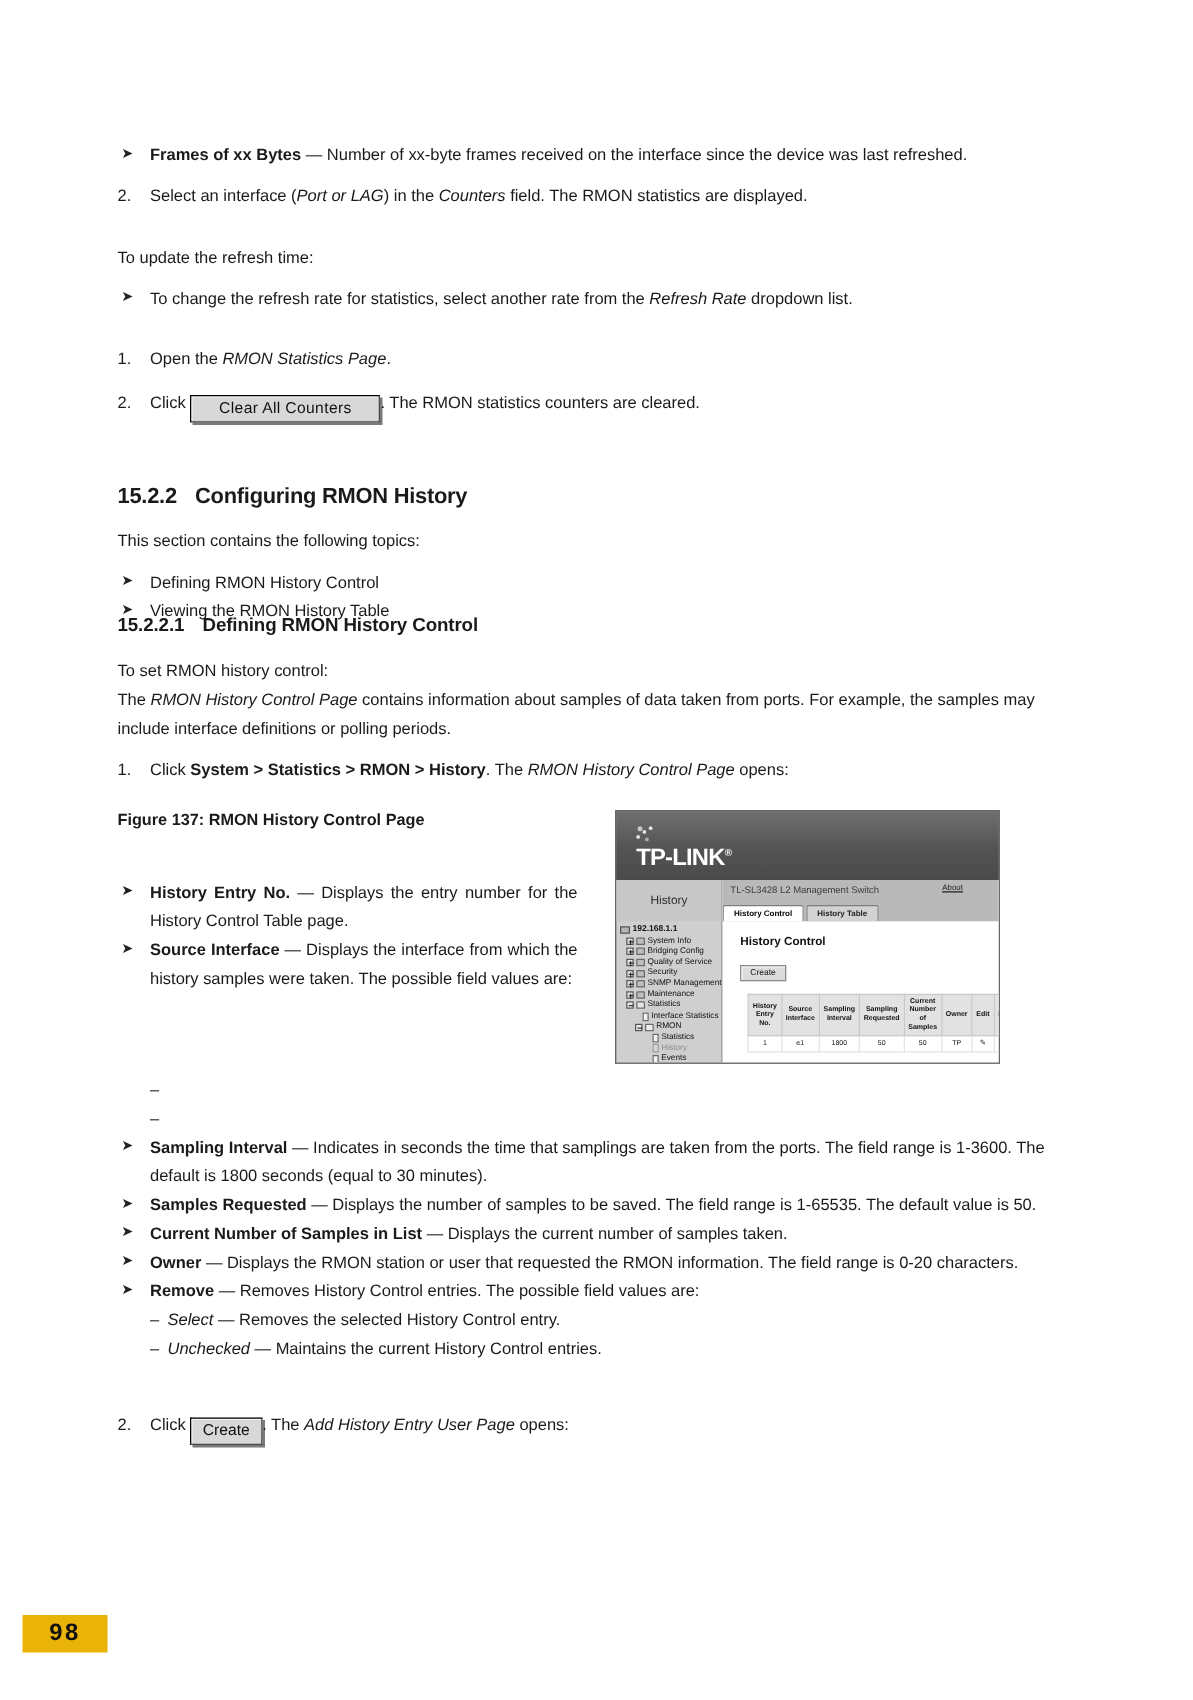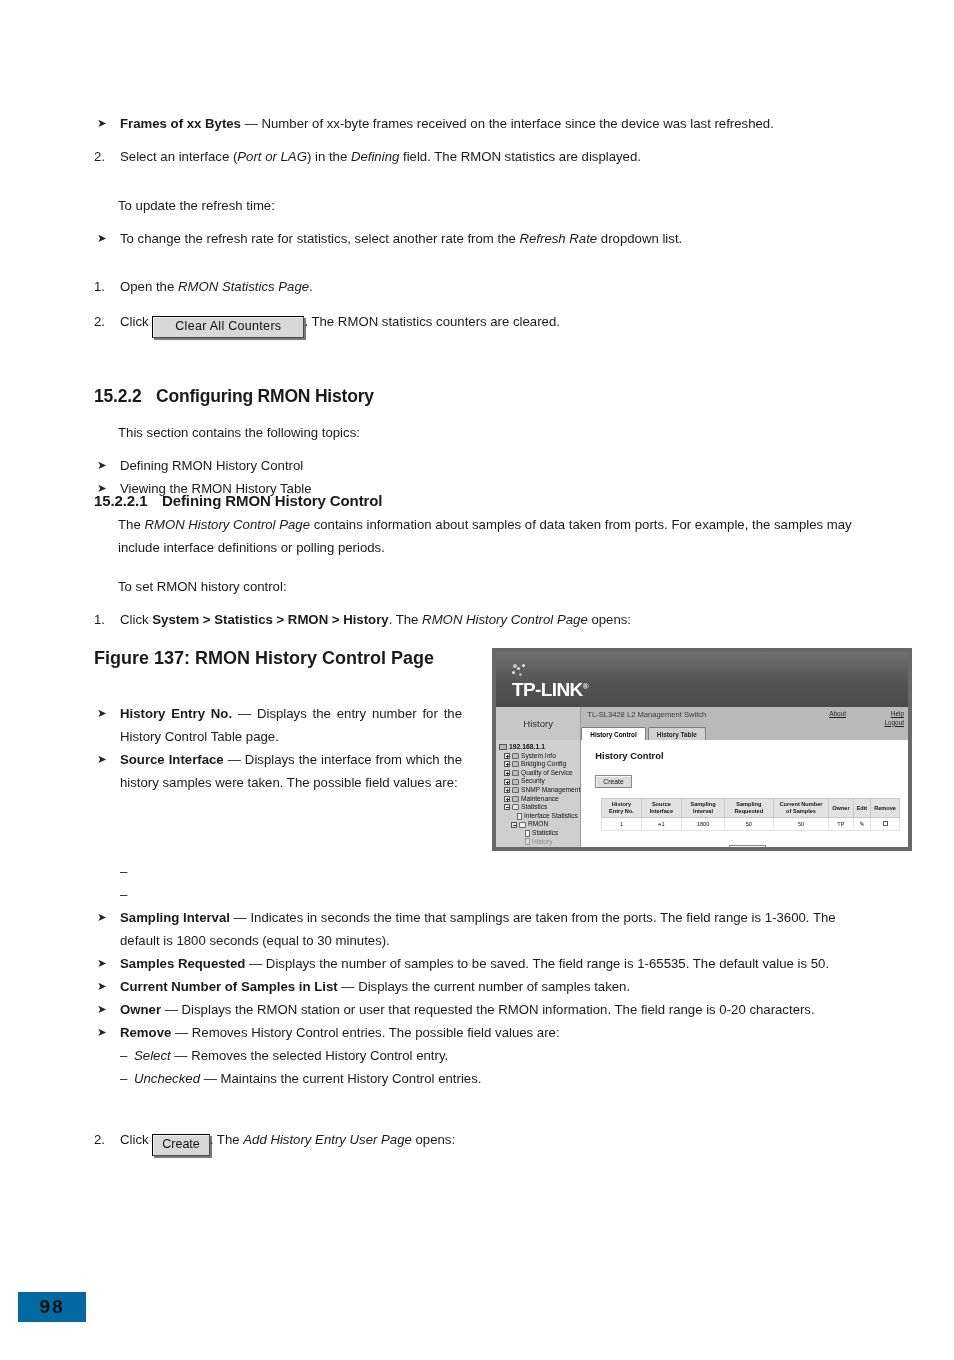--- a/index.html
+++ b/index.html
@@ -12,21 +12,20 @@
     position:relative;
     overflow:hidden;
   }
   .page { position:relative; width:954px; height:1360px; }
 
   
   .para {
     font-size:13.2px;
     line-height:23px;
     color:#1a1a1a;
-    margin-left:24px;
   }
   .bullet-row {
     display:flex;
     align-items:flex-start;
     font-size:13.2px;
     line-height:23px;
   }
   .bullet-glyph {
     width:26px;
     flex:0 0 26px;
@@ -71,21 +70,21 @@
     letter-spacing:-0.2px;
   }
   h2.sec .num { display:inline-block; min-width:62px;margin-top:20px; }
   h3.sec {
     font-size:15px;
     font-weight:bold;
     margin:0 0 4px 0;
     letter-spacing:-0.1px;
   }
   h3.sec .num { display:inline-block; min-width:68px; }
-  .figcap { font-size:18px; font-weight:bold; }
+  .figcap { font-size:13px; font-weight:bold; }
 
   .justify { text-align:justify; }
 
   
   .inline-btn {
     display:inline-block;
     vertical-align:-4px;
     background:#d8d8d8;
     border:1px solid #000;
     border-right-color:#4a4a4a;
@@ -96,22 +95,22 @@
     padding:2px 9px 3px 9px;
     line-height:15px;
     font-family:"Liberation Sans", sans-serif;
   }
   .inline-btn.wide { padding:2px 22px 3px 22px; letter-spacing:0.3px; }
 
   
   #figure {
     position:absolute;
     left:492px; top:648px;
-    width:420px; height:203px;
-    border:4px solid #ef4444;
+    width:308px; height:203px;
+    border:1px solid #ef4444;
     background:#3b82f6;
     overflow:hidden;
     font-family:"Liberation Sans", sans-serif;
     filter: grayscale(100%);
   }
   .fig-header {
     height:55px;
     background:linear-gradient(180deg,#6f6f6f 0%,#545454 55%,#4a4a4a 100%);
     position:relative;
   }
@@ -303,21 +302,21 @@
     background:#fff;
   }
   .pencil { font-size:6px; }
   .submit-wrap { text-align:center; margin-top:9px; }
 
   
   #pagenum {
     position:absolute;
     left:18px; top:1292px;
     width:68px; height:30px;
-    background:#0369a1;
+    background:#eab308;
     color:#111;
     font-size:19px;
     font-weight:bold;
     letter-spacing:2px;
     display:flex;
     align-items:center;
     justify-content:center;
   }
 </style>
 </head>
@@ -328,21 +327,21 @@
   <div id="block-top">
     <div class="bullet-row">
       <span class="bullet-glyph">➤</span>
       <span class="bullet-body">
         <b>Frames of xx Bytes</b>
         <span>—</span><span> Number of xx-byte frames received on the interface since the device was last refreshed.</span>
       </span>
     </div>
     <div class="bullet-row" style="margin-top:10px;">
       <span class="num-glyph">2.</span>
-      <span class="bullet-body"><span>Select an interface (</span><i>Port or LAG</i><span>) in the </span><i>Defining</i><span> field. The RMON statistics are displayed.</span></span>
+      <span class="bullet-body"><span>Select an interface (</span><i>Port or LAG</i><span>) in the </span><i>Counters</i><span> field. The RMON statistics are displayed.</span></span>
     </div>
   </div>
 
   <div id="block-refresh">
     <div class="para">To update the refresh time:</div>
     <div class="bullet-row" style="margin-top:10px;">
       <span class="bullet-glyph">➤</span>
       <span class="bullet-body"><span>To change the refresh rate for statistics, select another rate from the </span><i>Refresh Rate</i><span> dropdown list.</span></span>
     </div>
   </div>
@@ -366,22 +365,22 @@
       <span class="bullet-body">Defining RMON History Control</span>
     </div>
     <div class="bullet-row">
       <span class="bullet-glyph">➤</span>
       <span class="bullet-body">Viewing the RMON History Table</span>
     </div>
   </div>
 
   <div id="sec-15221">
     <h3 class="sec"><span class="num">15.2.2.1</span><span>Defining RMON History Control</span></h3>
+    <div class="para" style="margin-top:16px;">To set RMON history control:</div>
     <div class="para"><span>The </span><i>RMON History Control Page</i><span> contains information about samples of data taken from ports. For example, the samples may include interface definitions or polling periods.</span></div>
-    <div class="para" style="margin-top:16px;">To set RMON history control:</div>
     <div class="bullet-row" style="margin-top:10px;">
       <span class="num-glyph">1.</span>
       <span class="bullet-body"><span>Click </span><b>System &gt; Statistics &gt; RMON &gt; History</b><span>. The </span><i>RMON History Control Page</i><span> opens:</span></span>
     </div>
   </div>
 
   <div id="fig-caption" class="figcap">Figure 137: RMON History Control Page</div>
 
   <div id="left-col">
 

